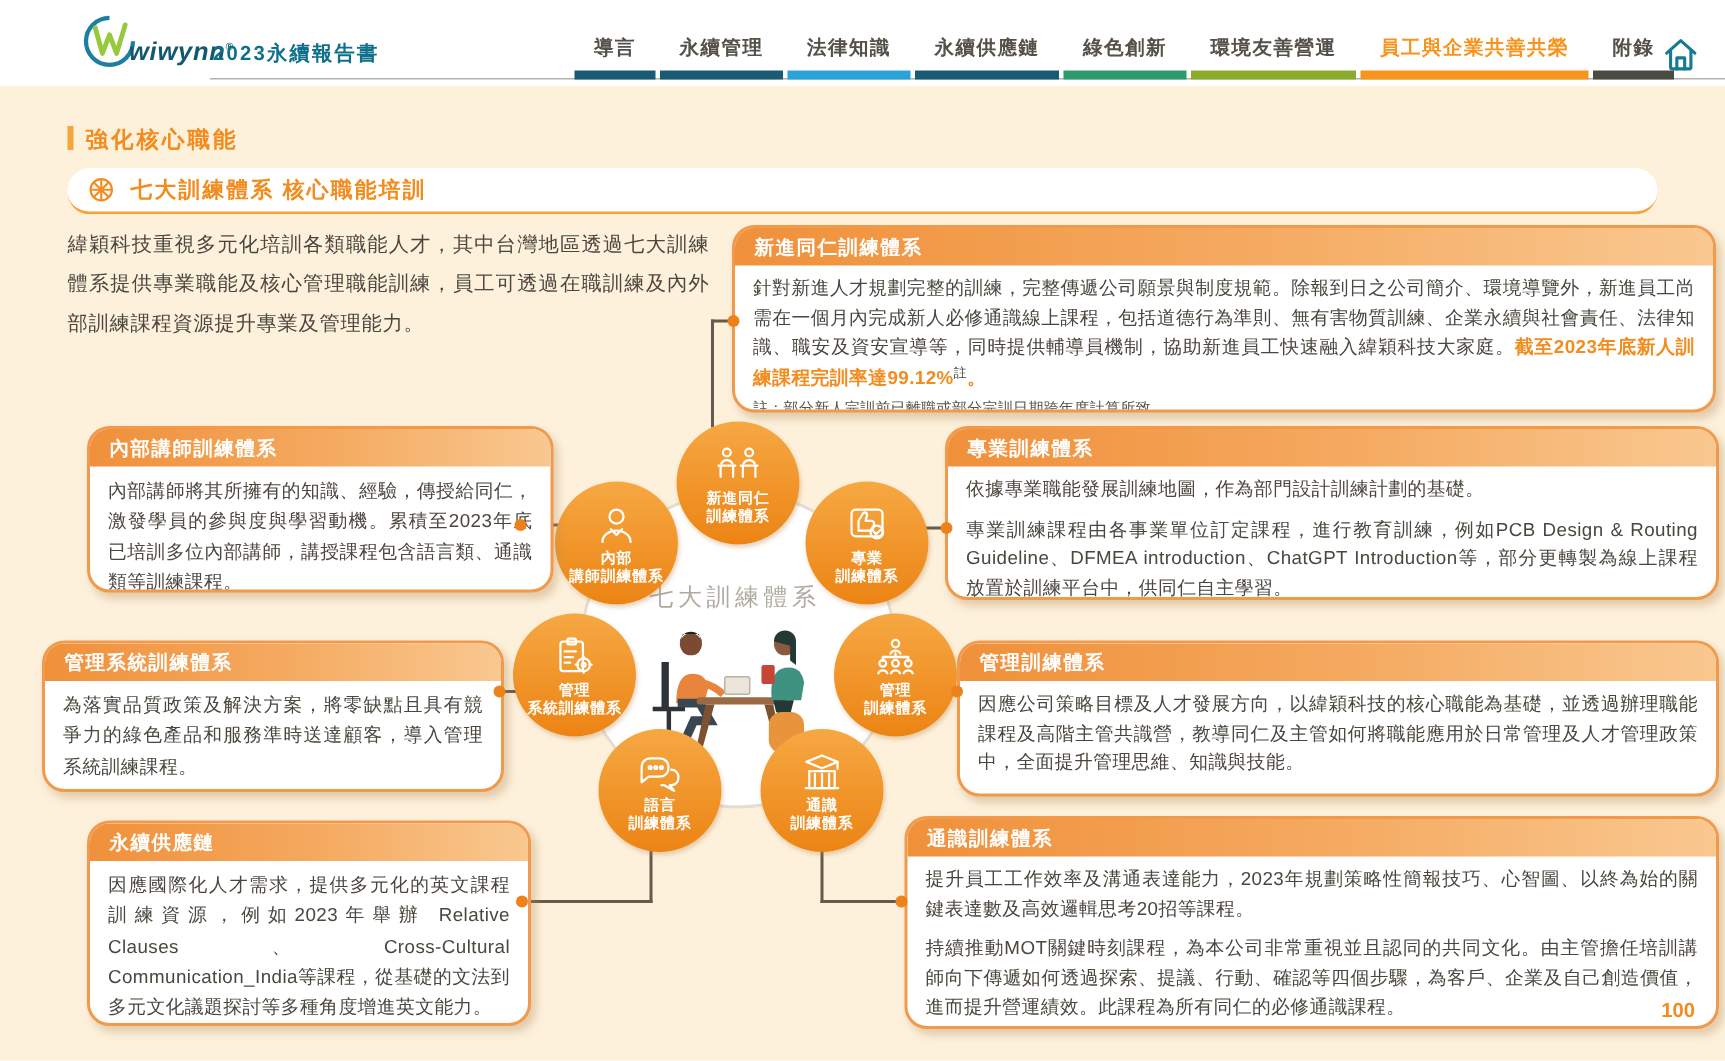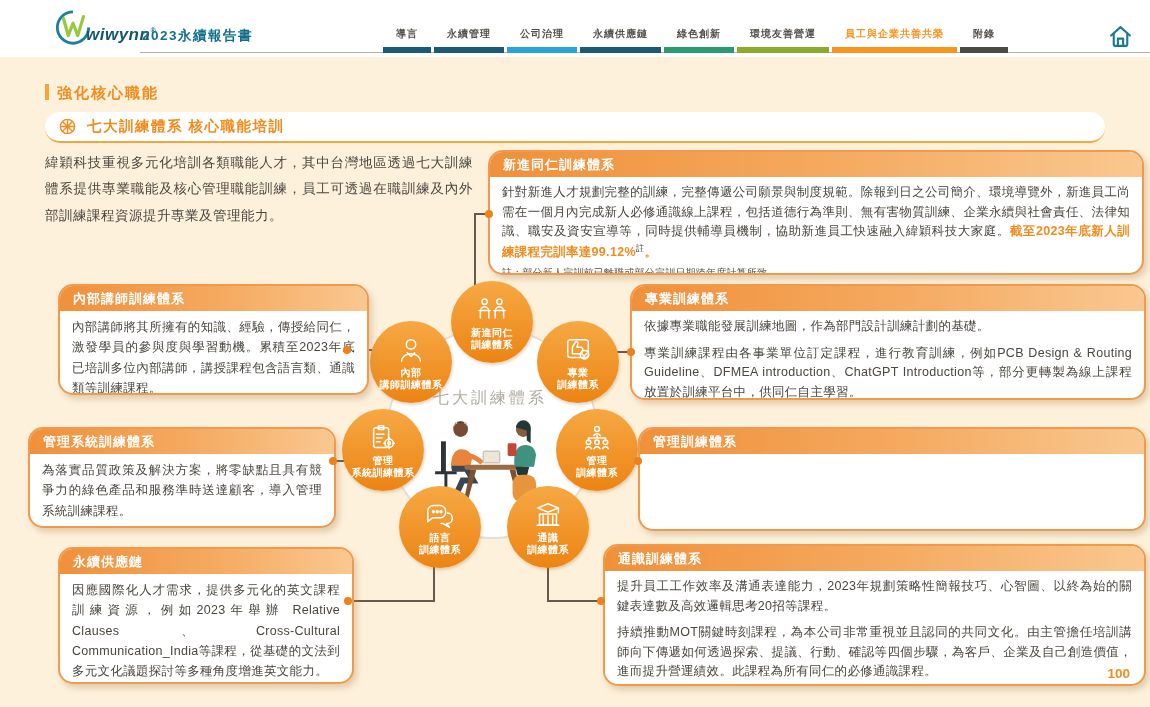--- a/index.html
+++ b/index.html
@@ -9,21 +9,21 @@
   
   .header{position:absolute;left:0;top:0;width:1150px;height:57px;background:#fff;z-index:10;}
   .hdr-line{position:absolute;left:140px;top:52px;width:1010px;height:1px;background:#b5b1a9;}
   .logo-wrap{position:absolute;left:54px;top:9px;display:flex;align-items:flex-end;}
   .logo-mark{width:38px;height:38px;}
   .brand{font-size:17px;font-weight:bold;font-style:italic;color:#14586e;letter-spacing:.5px;margin-left:-6px;line-height:1;padding-bottom:4px;}
   .brand sup{font-size:7px;}
   .report-title{position:absolute;left:142px;top:27px;font-size:13.5px;font-weight:bold;color:#10708c;letter-spacing:1.5px;}
   .nav{position:absolute;left:383px;top:0;height:53px;display:flex;align-items:flex-end;z-index:11;}
   .nav-item{display:flex;flex-direction:column;justify-content:flex-end;margin-right:3px;cursor:pointer;}
-  .nav-label{font-size:10px;font-weight:600;color:#55514a;letter-spacing:1px;padding:0 13px 6px;white-space:nowrap;}
+  .nav-label{font-size:13px;font-weight:600;color:#55514a;letter-spacing:1px;padding:0 13px 6px;white-space:nowrap;}
   .nav-item.active .nav-label{color:#f7941d;}
   .nav-bar{height:6px;width:100%;}
   .home-btn{position:absolute;left:1108px;top:24px;width:25px;height:25px;cursor:pointer;}
 
   
   .content{position:absolute;left:0;top:57px;width:1150px;height:650px;background:#fdf1dc;}
 
   
   .sec-title{position:absolute;left:45px;top:84px;display:flex;align-items:flex-start;z-index:4;}
   .sec-bar{width:4px;height:16px;background:#f6a53b;margin-right:8px;}
@@ -85,21 +85,21 @@
     <div class="nav">
       <div class="nav-item">
         <div class="nav-label">導言</div>
         <div class="nav-bar" style="background: rgb(26, 91, 116);"></div>
       </div>
       <div class="nav-item">
         <div class="nav-label">永續管理</div>
         <div class="nav-bar" style="background: rgb(26, 91, 116);"></div>
       </div>
       <div class="nav-item">
-        <div class="nav-label">公司治理</div>
+        <div class="nav-label">法律知識</div>
         <div class="nav-bar" style="background: rgb(42, 164, 216);"></div>
       </div>
       <div class="nav-item">
         <div class="nav-label">永續供應鏈</div>
         <div class="nav-bar" style="background: rgb(26, 91, 116);"></div>
       </div>
       <div class="nav-item">
         <div class="nav-label">綠色創新</div>
         <div class="nav-bar" style="background: rgb(43, 154, 110);"></div>
       </div>
@@ -314,20 +314,21 @@
     </div>
   </div>
 
   <div class="co box-mgmt">
     <div class="co-h">管理系統訓練體系</div>
     <div class="co-b">為落實品質政策及解決方案，將零缺點且具有競爭力的綠色產品和服務準時送達顧客，導入管理系統訓練課程。</div>
   </div>
 
   <div class="co box-management">
     <div class="co-h">管理訓練體系</div>
+    <div class="co-b">因應公司策略目標及人才發展方向，以緯穎科技的核心職能為基礎，並透過辦理職能課程及高階主管共識營，教導同仁及主管如何將職能應用於日常管理及人才管理政策中，全面提升管理思維、知識與技能。</div>
   </div>
 
   <div class="co box-language">
     <div class="co-h">永續供應鏈</div>
     <div class="co-b">因應國際化人才需求，提供多元化的英文課程訓練資源，例如2023年舉辦 Relative Clauses、Cross-Cultural Communication_India等課程，從基礎的文法到多元文化議題探討等多種角度增進英文能力。</div>
   </div>
 
   <div class="co box-general">
     <div class="co-h">通識訓練體系</div>
     <div class="co-b">

